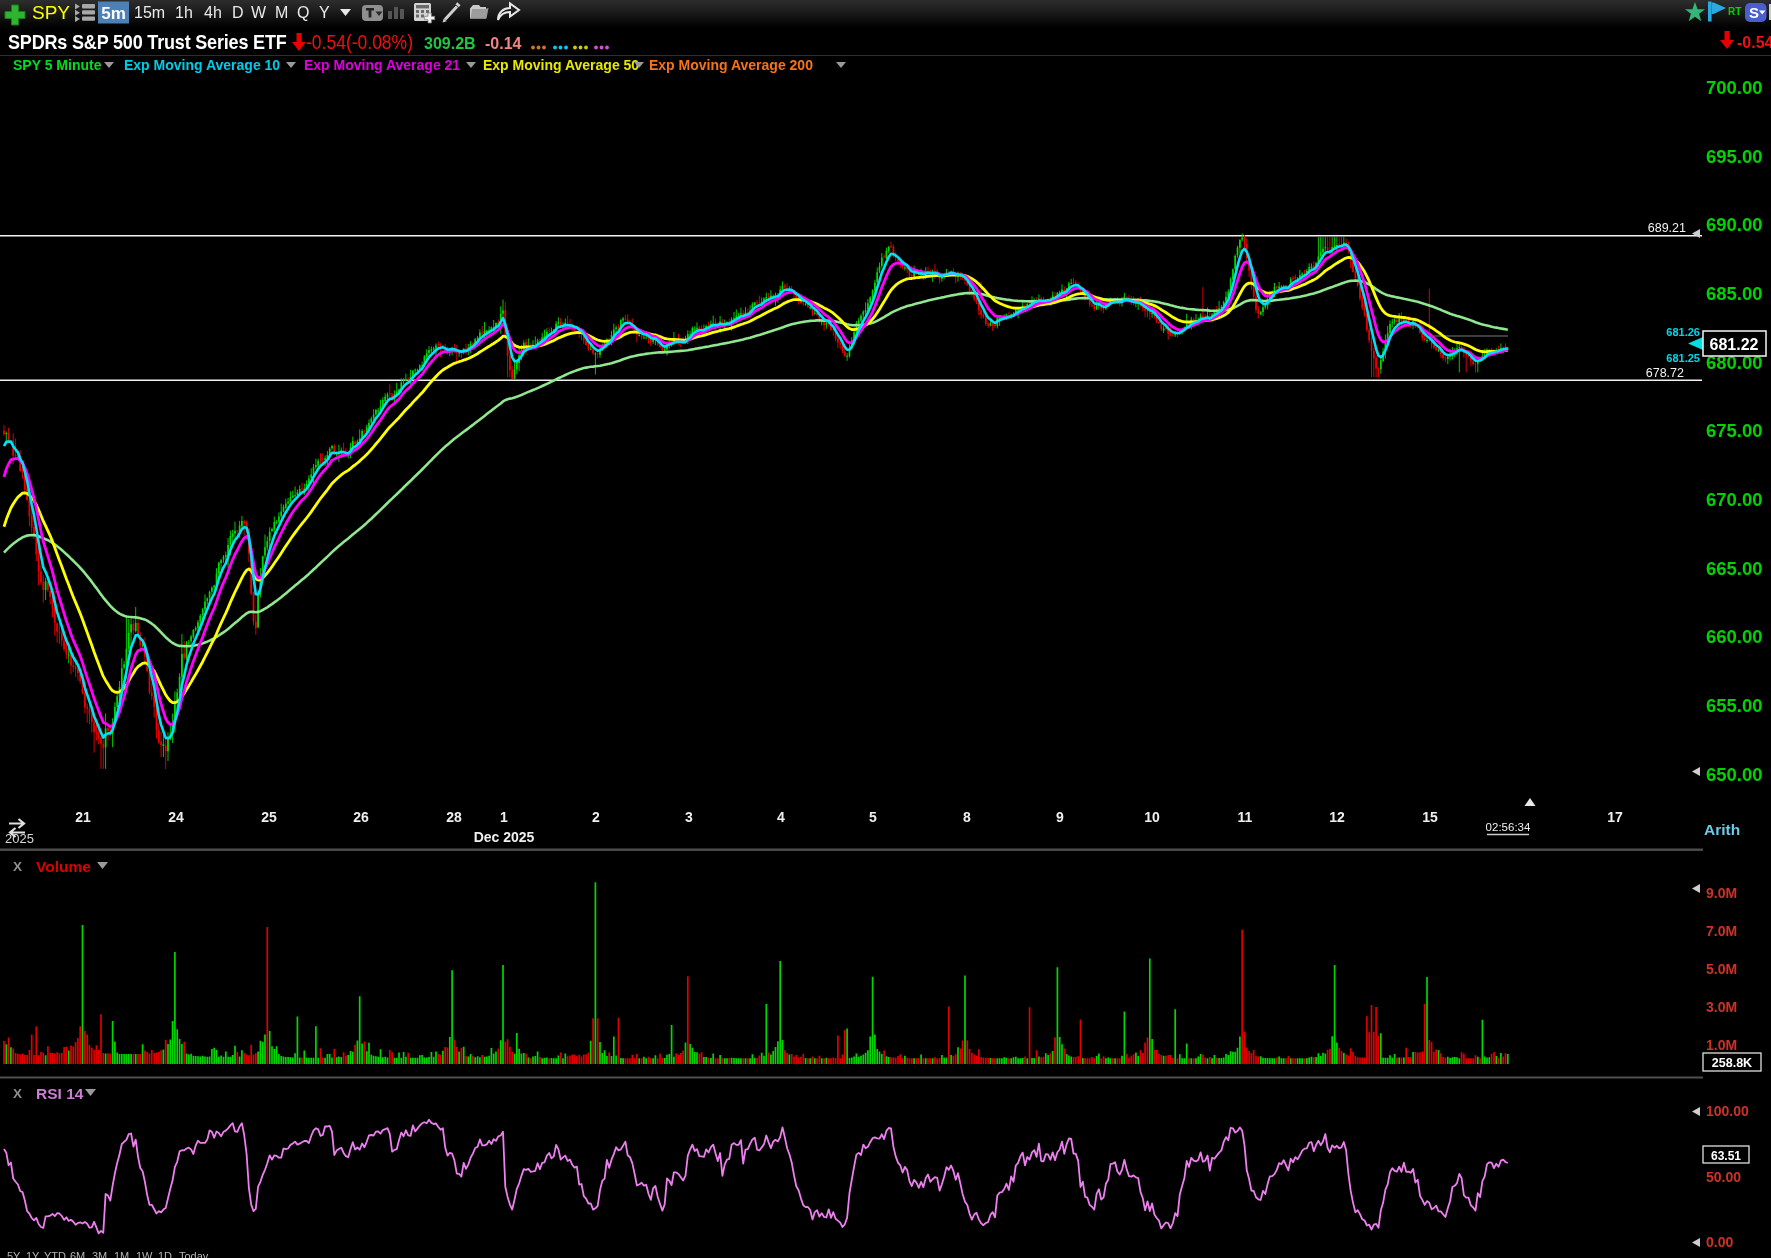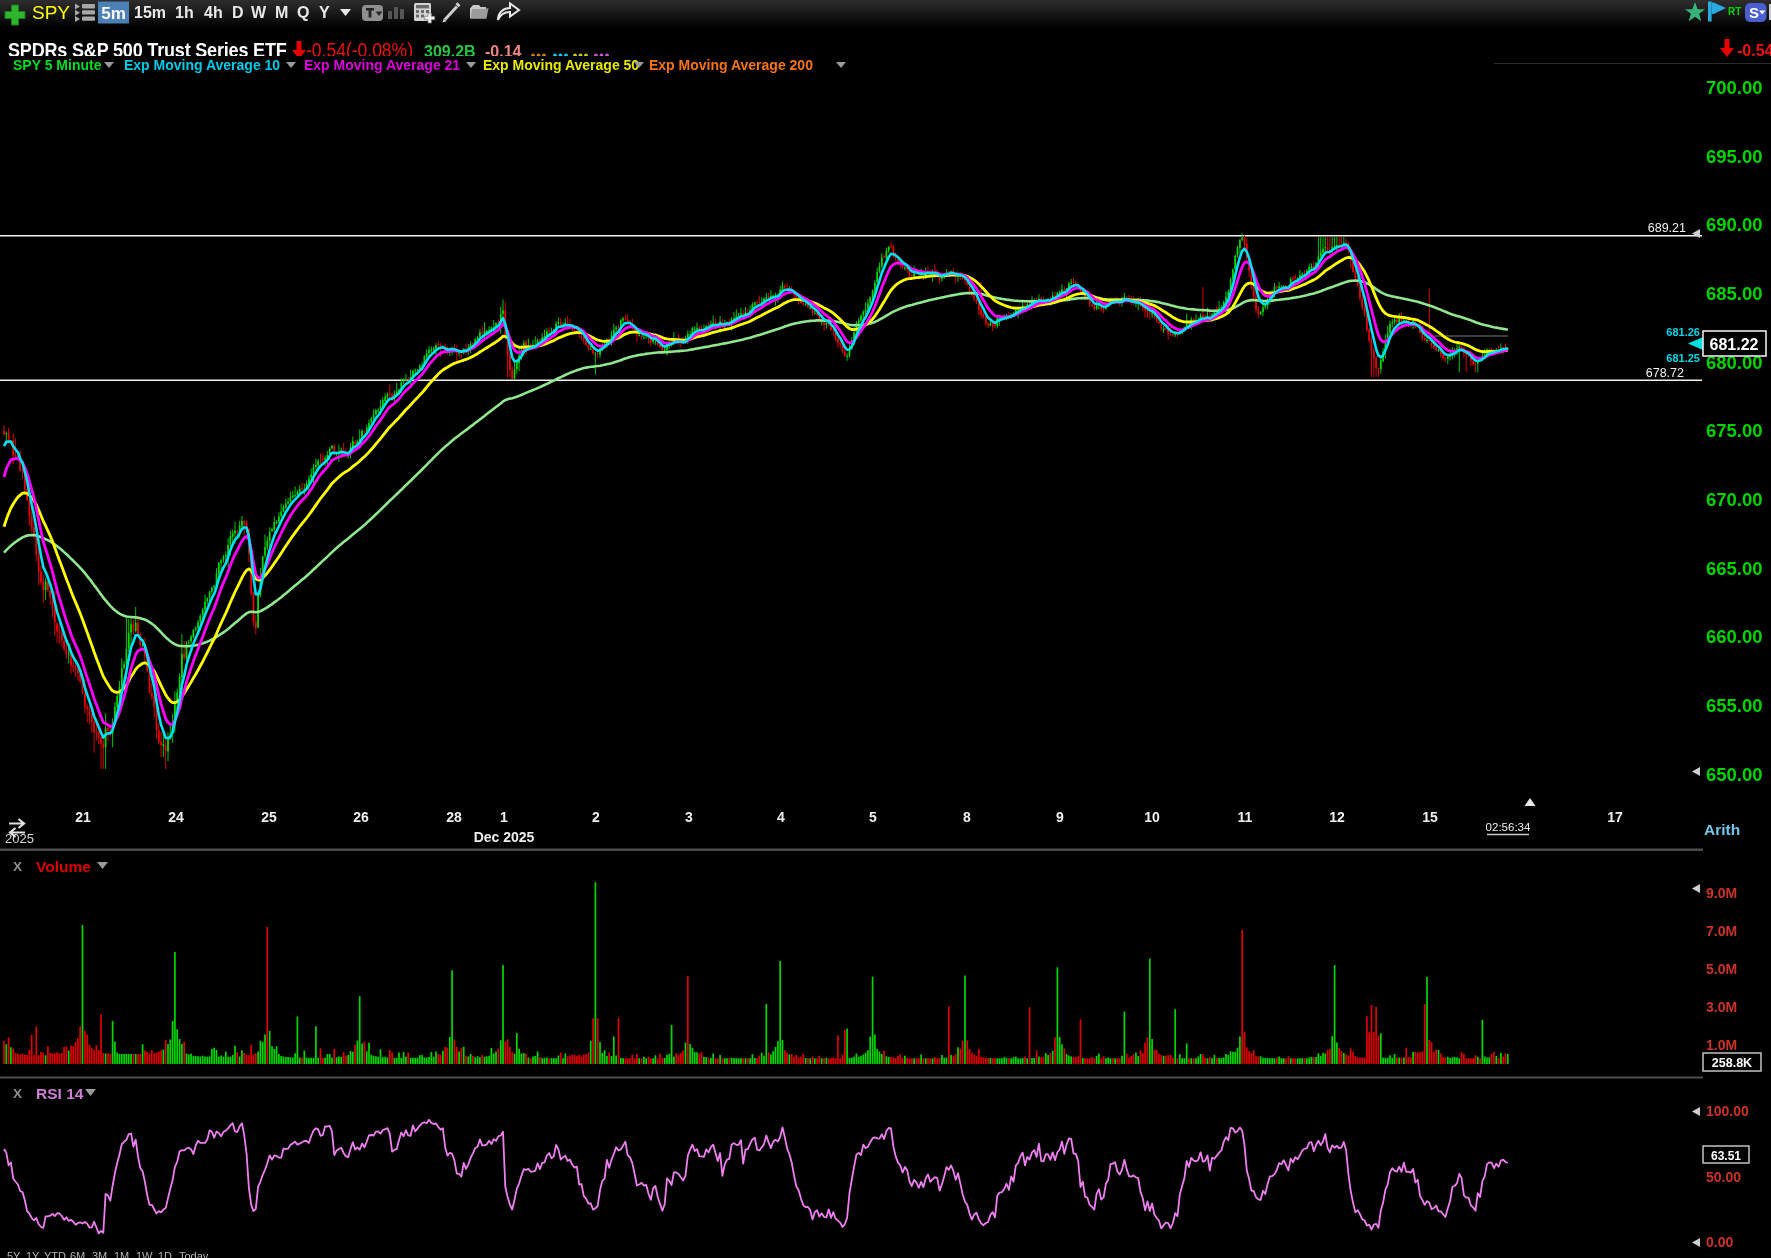--- a/index.html
+++ b/index.html
@@ -1,22 +1,22 @@
 <!DOCTYPE html>
 <html><head><meta charset="utf-8">
 <style>
 *{margin:0;padding:0;box-sizing:border-box}
 html,body{width:1771px;height:1258px;background:#000;overflow:hidden;
  font-family:"Liberation Sans",sans-serif;}
 .abs{position:absolute}
 #toolbar{position:absolute;left:0;top:0;width:1771px;height:28px;
  background:linear-gradient(#2d2d2d,#1a1a1a 45%,#090909 80%,#000);}
-#row2{position:absolute;left:0;top:36px;width:1719px;height:27px;background:#000;}
+#row2{position:absolute;left:0;top:28px;width:1719px;height:27px;background:#000;}
 #row3{position:absolute;left:0;top:56px;width:1494px;height:19px;background:#000;}
-.tf{position:absolute;top:4px;color:#e9e9e9;font-size:16px;font-weight:700;}
+.tf{position:absolute;top:4px;color:#e9e9e9;font-size:16px;font-weight:400;}
 .ind{position:absolute;top:1px;font-size:14px;font-weight:700;white-space:nowrap;}
 .dd{position:absolute;width:0;height:0;border-left:5px solid transparent;
  border-right:5px solid transparent;border-top:6px solid #9a9a9a;}
 svg{position:absolute;left:0;top:0}
 text{font-family:"Liberation Sans",sans-serif}
 </style></head>
 <body>
 
 <svg width="1771" height="1258" viewBox="0 0 1771 1258">
 

